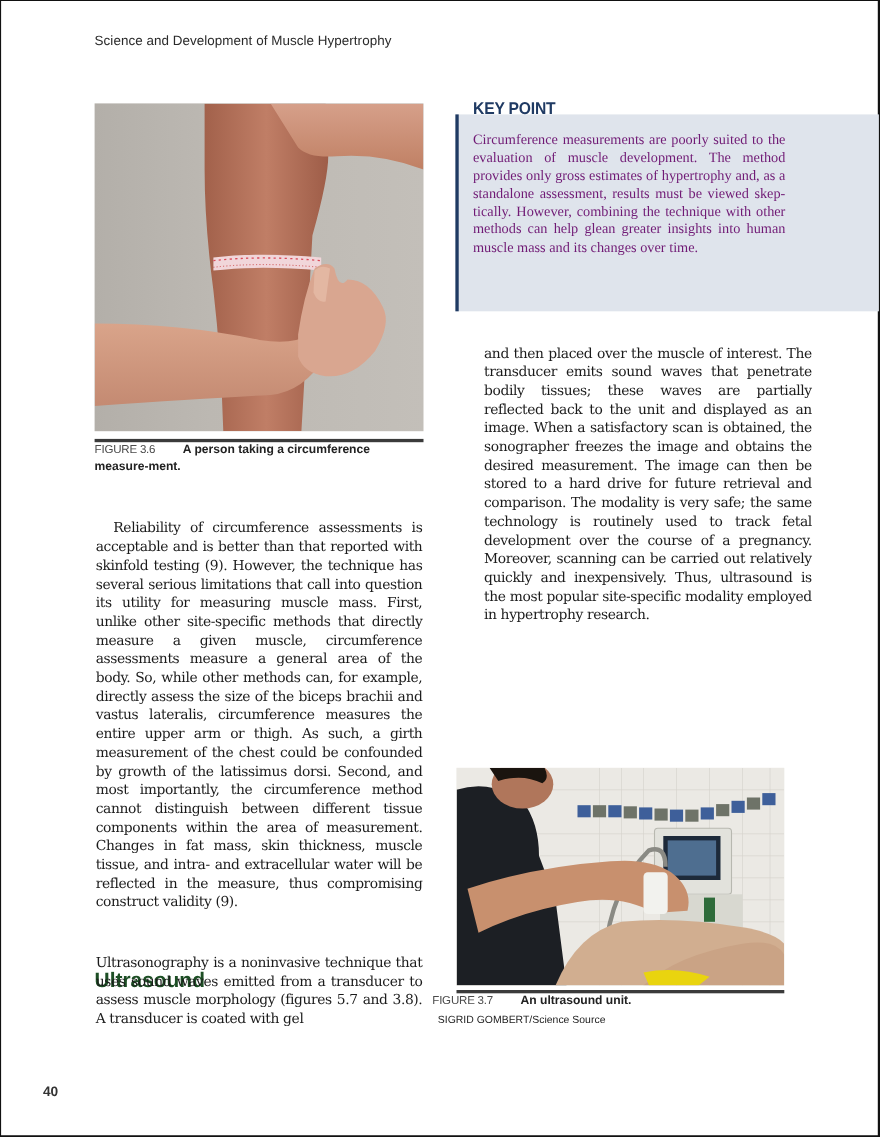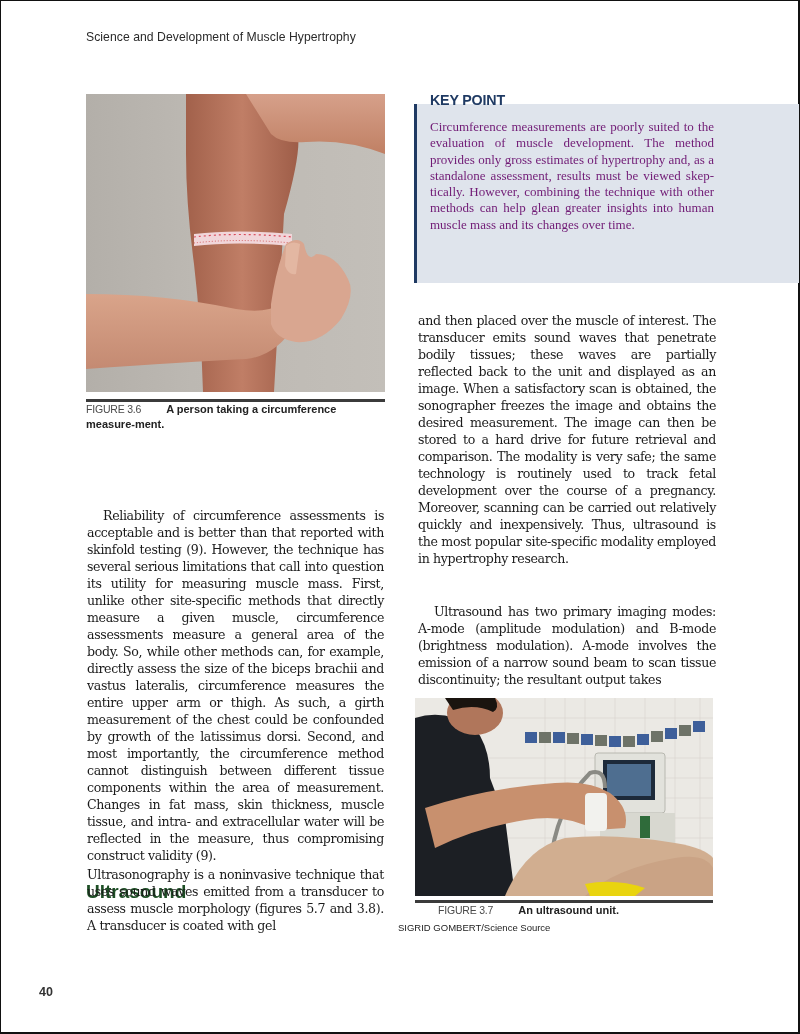--- a/index.html
+++ b/index.html
@@ -18,23 +18,23 @@
   .credit { position: absolute; font-family: "Liberation Sans", sans-serif; font-size: 9.5px; color: #222; }
 
   
   .keypoint-title { position: absolute; left: 430px; top: 91px; font-family: "Liberation Sans", sans-serif; font-weight: bold; font-size: 15.5px; color: #1f3a63; letter-spacing: -0.2px; transform: scaleX(0.92); transform-origin: left; }
   .keypoint-box { position: absolute; left: 414px; top: 104px; width: 385px; height: 179px; background: #dfe4ec; border-left: 3px solid #1f3a63; }
   .keypoint-text { position: absolute; left: 430px; top: 119px; width: 284px; font-family: Liberation Serif, serif; font-size: 13px; line-height: 16.3px; color: #701a75; text-align: justify; hyphens: manual; }
 
   
   .col { position: absolute; font-family: "DejaVu Serif", serif; font-size: 12.6px; line-height: 17px; color: #1b1b1b; text-align: justify; letter-spacing: -0.35px; word-spacing: 0px; }
   .col p { text-indent: 0; }
-  .col p.indent { text-indent: 16px; margin-top: 36px; }
+  .col p.indent { text-indent: 16px; }
   .col-left-a { left: 87px; top: 471px; width: 297px; }
-  .col-right-a { left: 418px; top: 312px; width: 298px; }
+  .col-right-a { left: 440px; top: 312px; width: 298px; }
 
   .section-heading { position: absolute; left: 86px; top: 881px; font-family: "Liberation Sans", sans-serif; font-weight: bold; font-size: 19px; color: #1d4f25; }
   .col-left-b { left: 87px; top: 866px; width: 297px; }
 
   
   .fig37 { position: absolute; left: 415px; top: 698px; width: 298px; height: 198px; overflow: hidden; background: #e9e7e2; }
 
   .folio { position: absolute; left: 39px; top: 985px; font-family: "Liberation Sans", sans-serif; font-weight: bold; font-size: 12.5px; color: #333; }
 </style>
 </head>
@@ -90,21 +90,20 @@
 </div>
 
 <div class="section-heading">Ultrasound</div>
 
 <div class="col col-left-b">
   <p>Ultrasonography is a noninvasive technique that uses sound waves emitted from a trans­ducer to assess muscle morphology (figures 5.7 and 3.8). A transducer is coated with gel</p>
 </div>
 
 <div class="col col-right-a">
   <p>and then placed over the muscle of interest. The transducer emits sound waves that pen­etrate bodily tissues; these waves are partially reflected back to the unit and displayed as an image. When a satisfactory scan is obtained, the sonographer freezes the image and obtains the desired measurement. The image can then be stored to a hard drive for future retrieval and comparison. The modality is very safe; the same technology is routinely used to track fetal development over the course of a pregnancy. Moreover, scanning can be carried out relatively quickly and inexpensively. Thus, ultrasound is the most popular site-specific modality employed in hypertrophy research.</p>
-  <p class="indent">Ultrasound has two primary imaging modes: A-mode (amplitude modulation) and B-mode (brightness modulation). A-mode involves the emission of a narrow sound beam to scan tissue discontinuity; the resultant output takes</p>
 </div>
 
 <div class="fig37">
   <svg width="298" height="198" viewBox="0 0 298 198">
 
     <rect x="0" y="0" width="298" height="198" fill="#ebe9e4"></rect>
     <g stroke="#d6d3cd" stroke-width="0.6">
       <line x1="0" y1="20" x2="298" y2="20"></line>
         <line x1="0" y1="60" x2="298" y2="60"></line>
       <line x1="0" y1="80" x2="298" y2="80"></line>
@@ -150,18 +149,18 @@
 
     <path d="M10 110 Q70 90 140 85 Q175 82 195 95 Q215 110 210 130 L180 132 Q150 115 110 122 Q60 130 20 150 Z" fill="#c8906e"></path>
     <rect x="170" y="95" width="22" height="38" rx="4" fill="#f2f2ee"></rect>
 
     <path d="M90 198 Q110 150 150 140 Q200 135 260 145 Q290 150 298 160 L298 198 Z" fill="#d1ae90"></path>
     <path d="M170 198 Q200 170 260 160 Q290 155 298 170 L298 198 Z" fill="#caa385"></path>
     <path d="M170 186 Q200 180 230 190 L220 198 L175 198 Z" fill="#e9d40f"></path>
   </svg>
 </div>
 <div class="fig-rule" style="left:415px; top:900px; width:298px;"></div>
-<div class="caption" style="left:438px; top:903px; width:300px;">
+<div class="caption" style="left:393px; top:903px; width:300px;">
   <span class="fig-label">FIGURE 3.7</span><span class="fig-text">An ultrasound unit.</span>
 </div>
 <div class="credit" style="left:398px; top:922px;">SIGRID GOMBERT/Science Source</div>
 
 <div class="folio">40</div>
 
 </body></html>

